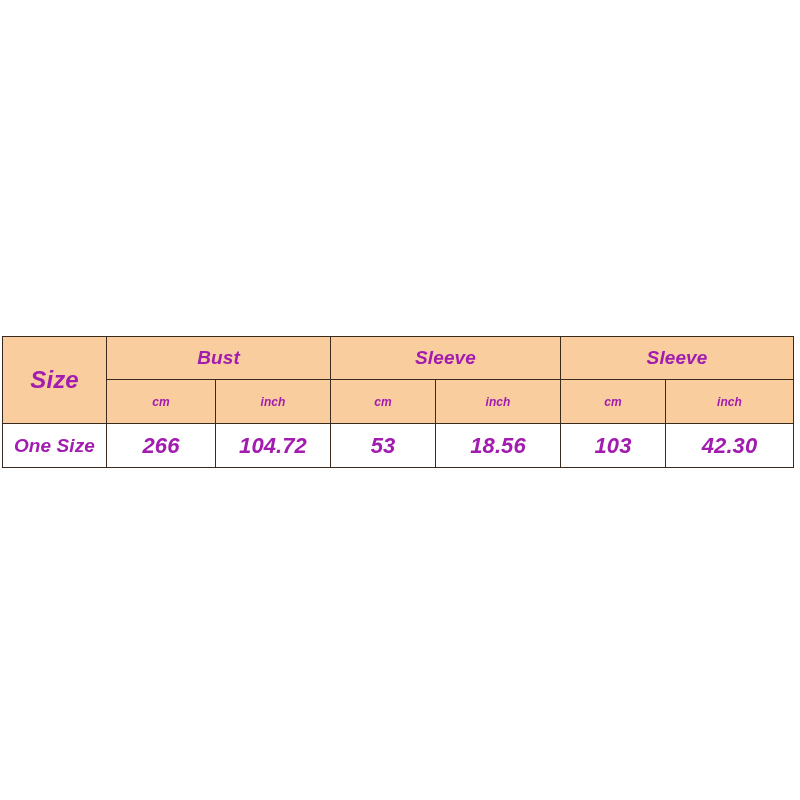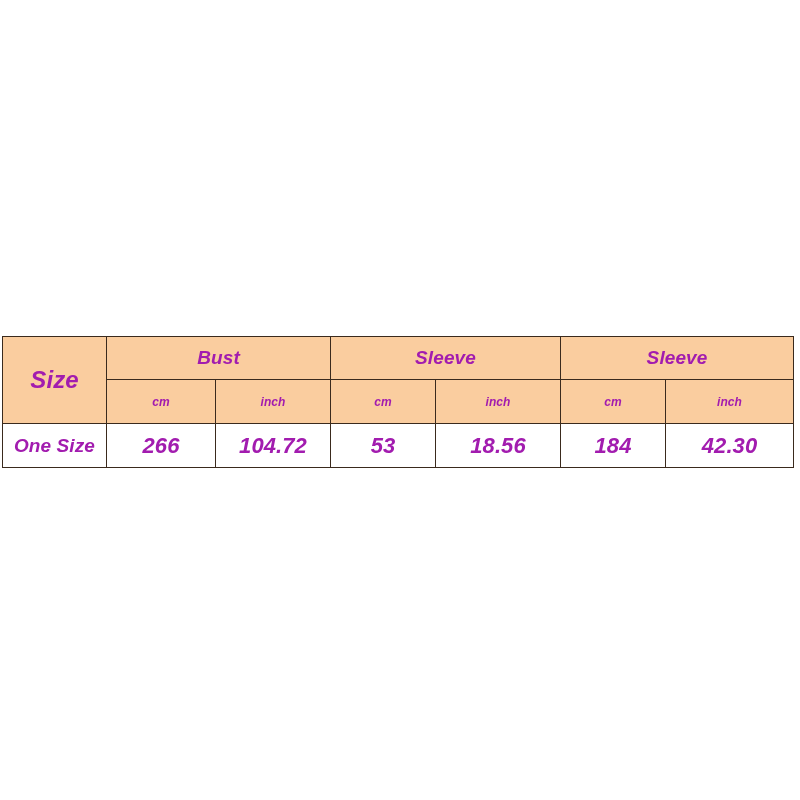--- a/index.html
+++ b/index.html
@@ -107,17 +107,17 @@
       <th class="hd-units">inch</th>
     </tr>
   </thead>
   <tbody>
     <tr class="row-data">
       <td class="dt-label">One Size</td>
       <td class="dt">266</td>
       <td class="dt">104.72</td>
       <td class="dt">53</td>
       <td class="dt">18.56</td>
-      <td class="dt">184</td>
+      <td class="dt">103</td>
       <td class="dt">42.30</td>
     </tr>
   </tbody>
 </table>
 
 </body></html>

